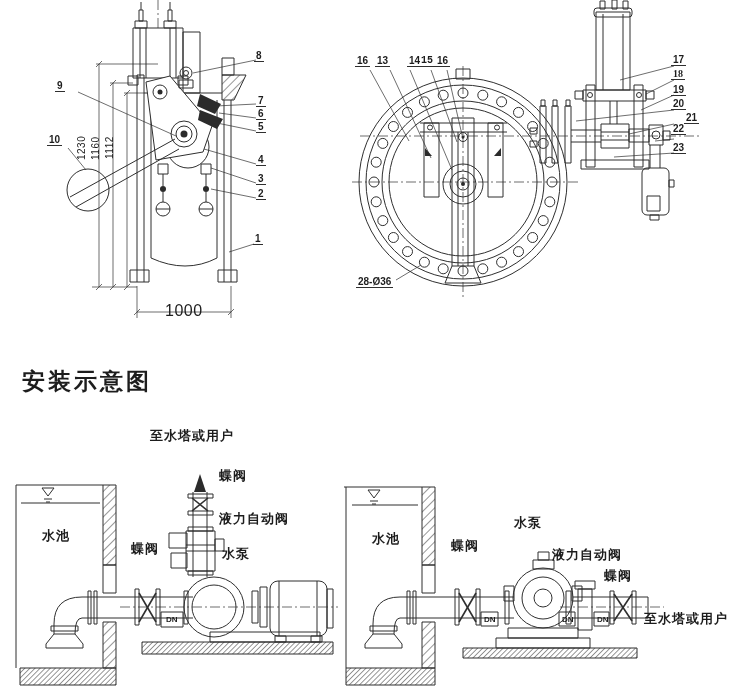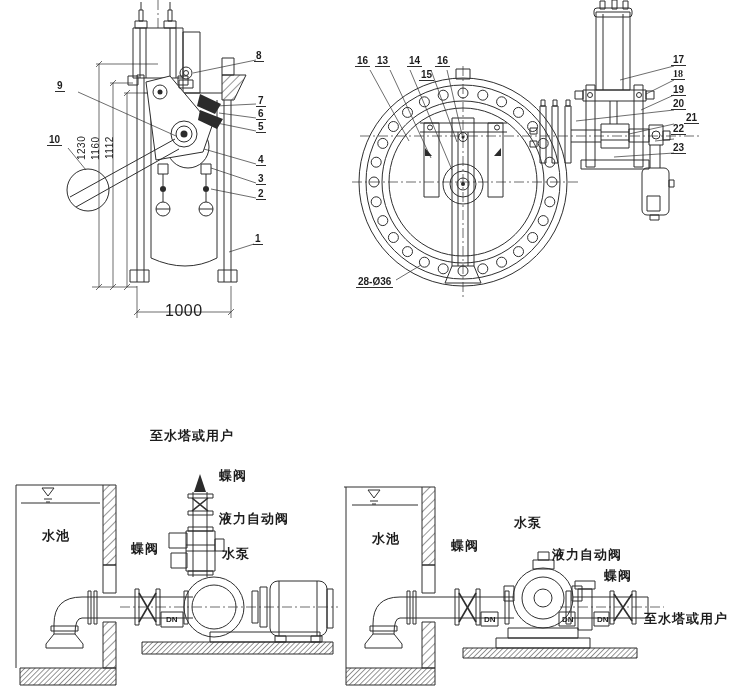--- a/index.html
+++ b/index.html
@@ -372,31 +372,32 @@
 <div class="lbl co" style="left:256px;top:154px;">4</div>
 <div class="lbl co" style="left:256px;top:173px;">3</div>
 <div class="lbl co" style="left:256px;top:188px;">2</div>
 <div class="lbl co" style="left:253px;top:233px;">1</div>
 <div class="lbl co" style="left:55px;top:80px;">9</div>
 <div class="lbl co" style="left:47px;top:134px;">10</div>
 
 <div class="lbl co" style="left:355px;top:55px;">16</div>
 <div class="lbl co" style="left:375px;top:55px;">13</div>
 <div class="lbl co" style="left:395px;top:55px;margin-left:12px;">14</div>
-<div class="lbl co" style="left:419px;top:69px;">15</div>
+<div class="lbl co" style="left:419px;top:55px;font-family:Liberation Mono, monospace;">15</div>
 <div class="lbl co" style="left:435px;top:55px;text-align:right;">16</div>
 <div class="lbl co" style="left:671px;top:54px;">17</div>
 <div class="lbl co" style="left:671px;top:68px;font-family:Liberation Serif, serif;">18</div>
 <div class="lbl co" style="left:671px;top:84px;">19</div>
 <div class="lbl co" style="left:671px;top:98px;">20</div>
 <div class="lbl co" style="left:671px;top:112px;margin-left:13px;">21</div>
 <div class="lbl co" style="left:671px;top:123px;">22</div>
 <div class="lbl co" style="left:671px;top:142px;">23</div>
 <div class="lbl co" style="left:356px;top:276px;">28-Ø36</div>
 
+<div class="lbl zh-title" style="left:22px;top:366px;">安装示意图</div>
 
 <div class="lbl zh" style="left:150px;top:427px;">至水塔或用户</div>
 <div class="lbl zh" style="left:219px;top:467px;">蝶阀</div>
 <div class="lbl zh" style="left:219px;top:510px;">液力自动阀</div>
 <div class="lbl zh" style="left:131px;top:540px;">蝶阀</div>
 <div class="lbl zh" style="left:222px;top:545px;">水泵</div>
 <div class="lbl zh" style="left:42px;top:527px;">水池</div>
 <div class="lbl dn" style="left:166px;top:615px;">DN</div>
 
 <div class="lbl zh" style="left:372px;top:530px;">水池</div>

